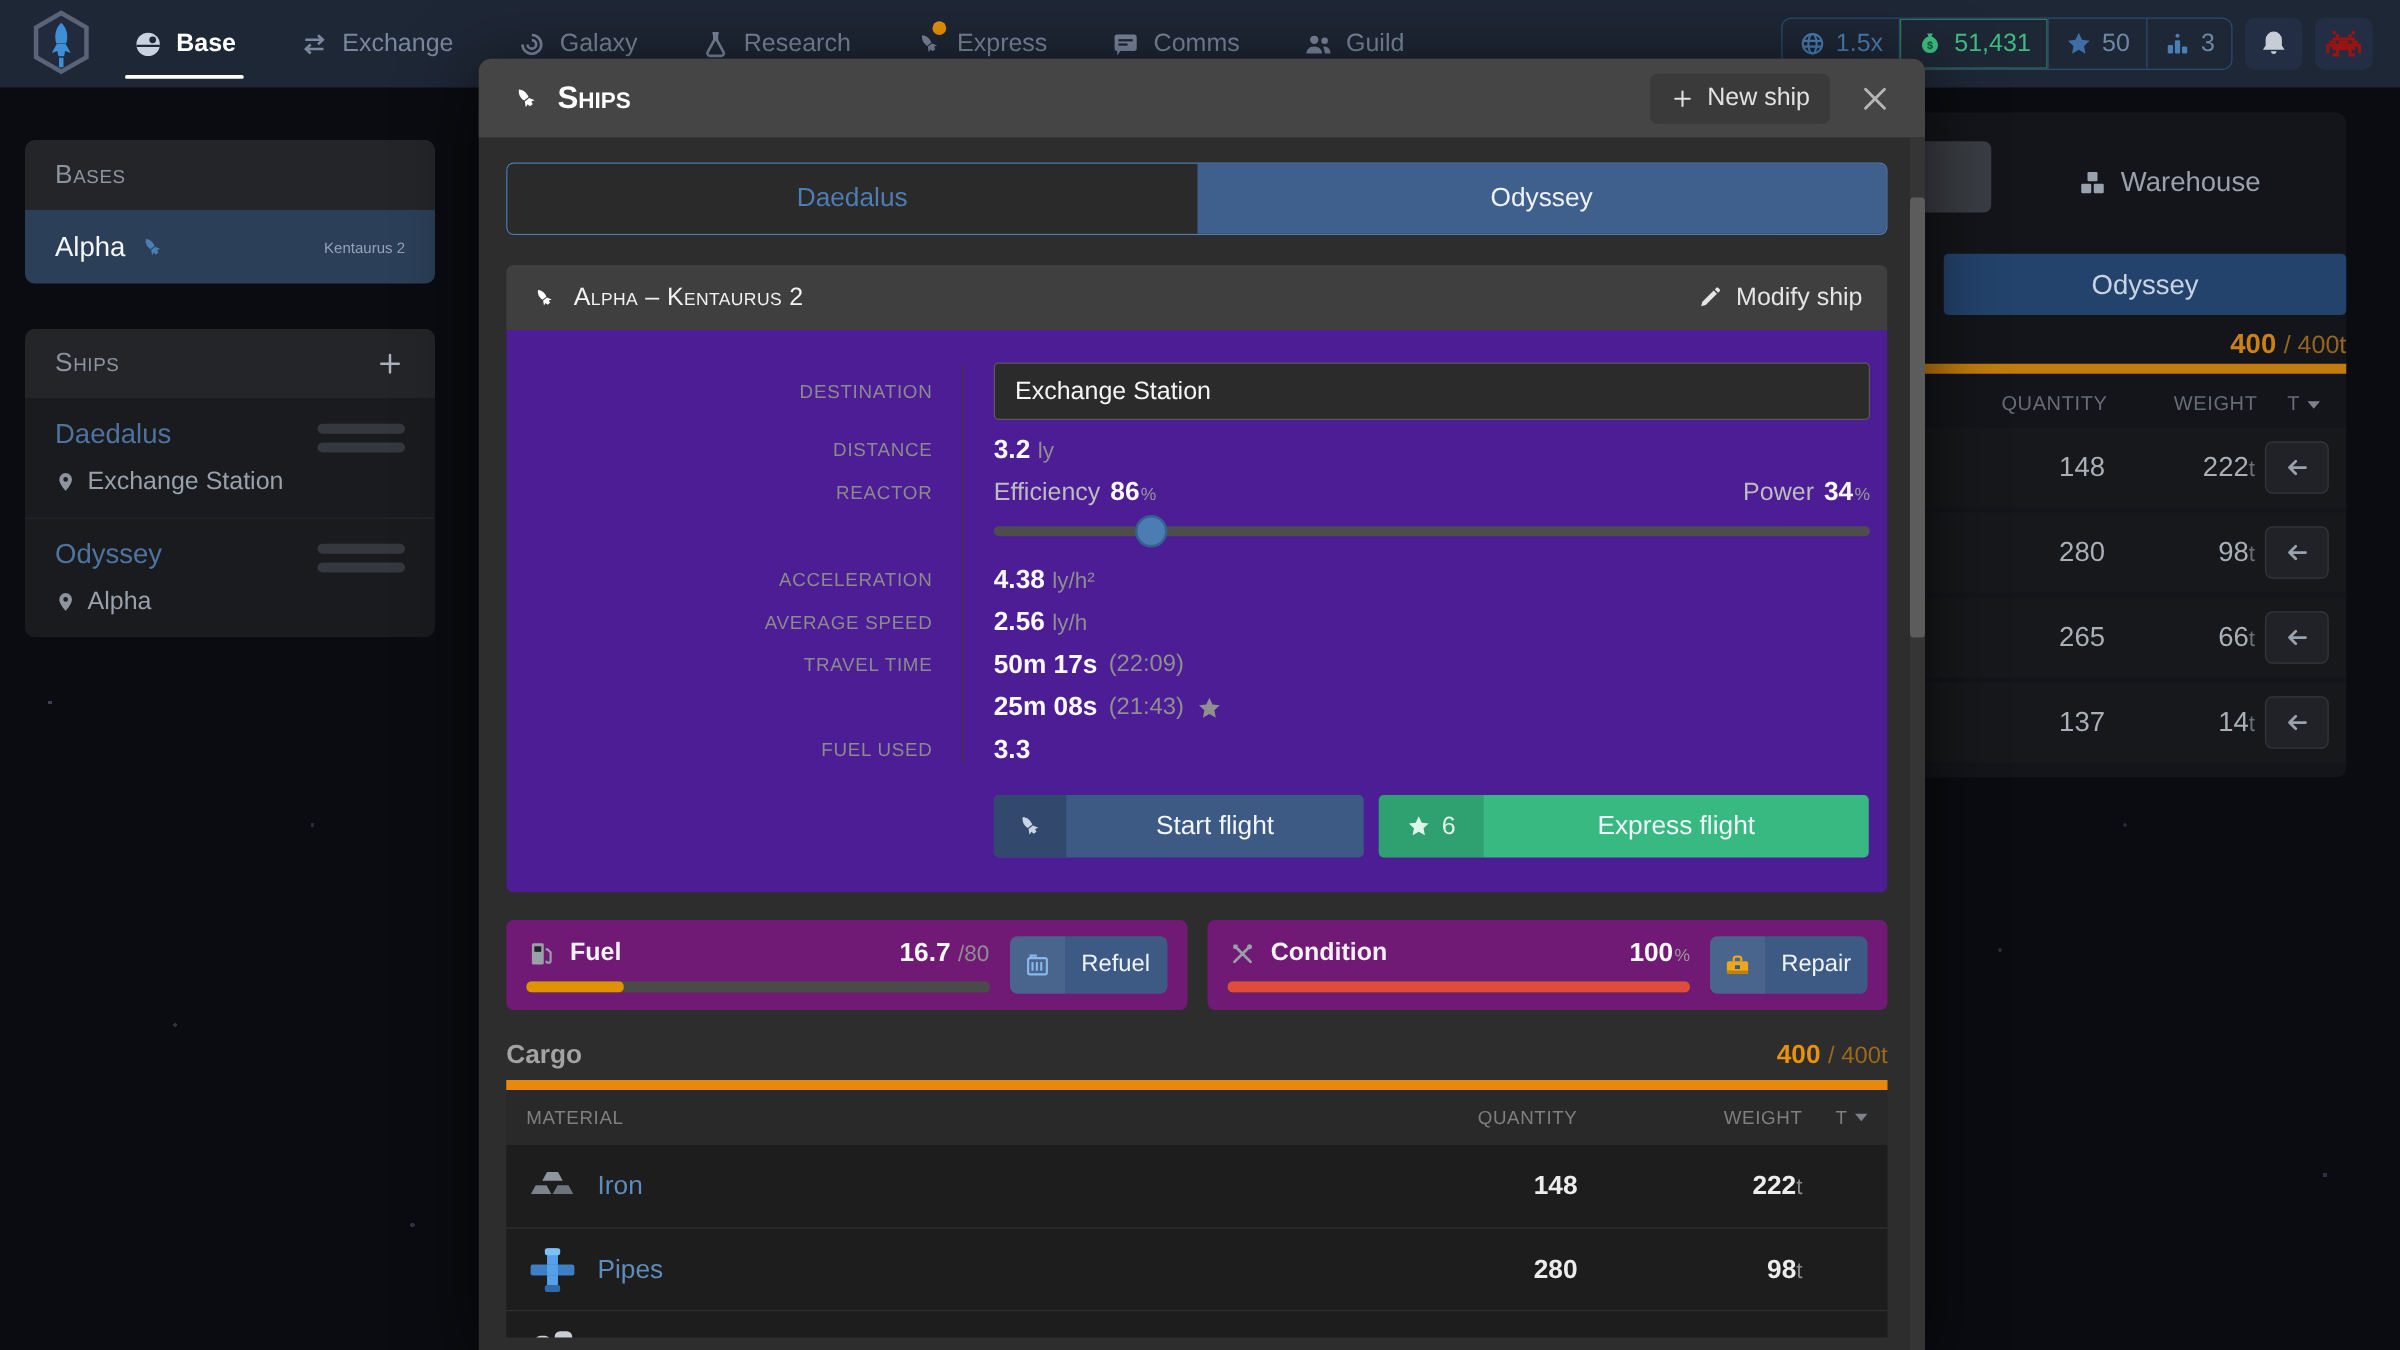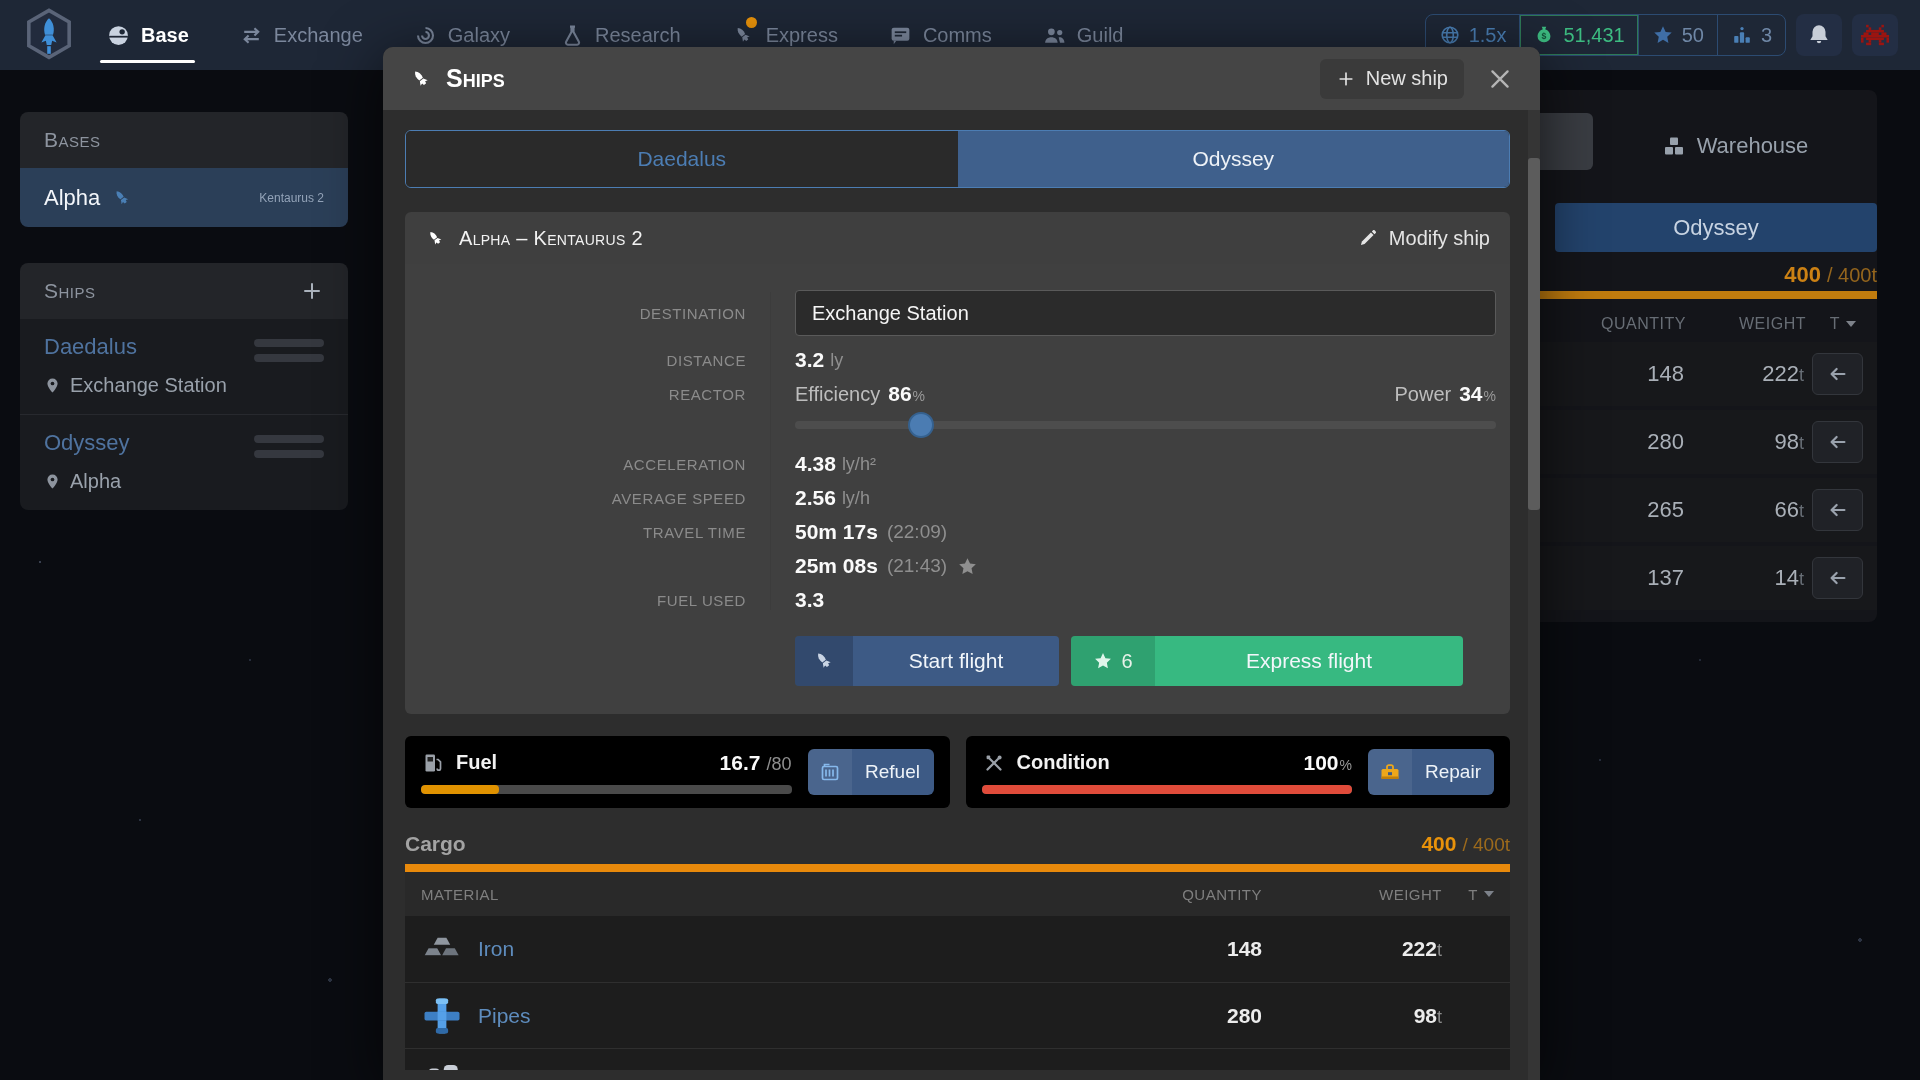--- a/index.html
+++ b/index.html
@@ -100,21 +100,21 @@
   .tab { flex:1; display:flex; align-items:center; justify-content:center; font-size:21px; cursor:pointer; }
   .tab-0 { background:#2a2a2a; color:#4c7db3; }
   .tab-1 { background:#3f608c; color:#eef2f7; }
 
   .ship-card { margin-top:24px; border-radius:6px; overflow:hidden; }
   .sc-head { height:52px; background:#3f3f3f; display:flex; align-items:center; padding:0 20px; gap:13px; }
   .sc-head svg.rk { width:21px; height:21px; transform:rotate(-38deg); }
   .sc-title { font-variant:small-caps; font-size:20px; color:#f2f2f2; font-weight:normal; letter-spacing:.3px; }
   .modify { margin-left:auto; display:flex; gap:11px; align-items:center; color:#e5e5e5; font-size:20px; cursor:pointer; }
   .modify svg { width:20px; height:20px; }
-  .sc-body { background:#404040; padding:26px 0 28px; }
+  .sc-body { background:#4c1d95; padding:26px 0 28px; }
 
   .stats { position:relative; }
   .stats::before { content:''; position:absolute; left:365px; top:2px; bottom:2px; width:1px; background:#3c3c3c; }
   .srow { display:flex; align-items:center; margin-top:10px; min-height:24px; }
   .srow.first { margin-top:0; }
   .slabel { width:365px; padding-right:24px; text-align:right; color:#8b8b8b; font-size:15px; text-transform:uppercase; letter-spacing:.6px; flex:none; }
   .sval { flex:1; padding-left:25px; padding-right:14px; display:flex; align-items:center; }
   .num { color:#fafafa; font-size:21px; font-weight:bold; }
   .unit { color:#8f8f8f; font-size:18px; margin-left:6px; }
   .eta { color:#8f8f8f; font-size:19px; margin-left:9px; }
@@ -123,30 +123,30 @@
   .rx-lab { color:#bdbdbd; font-size:20px; margin-right:8px; }
   .pct { font-size:14px; color:#999; margin-left:1px; }
   .rx-right { margin-left:auto; display:flex; align-items:baseline; }
   .slider { flex:1; height:8px; background:#4d4d4d; border-radius:4px; position:relative; margin:9px 0; }
   .slider-handle { position:absolute; top:50%; transform:translate(-50%,-50%); width:26px; height:26px; border-radius:50%; background:#4b7cb2; border:2px solid #35618f; cursor:pointer; }
   .fav-star { margin-left:10px; }
   .fav-star svg { width:21px; height:21px; }
 
   .fly-row { margin-top:24px; margin-left:390px; display:flex; gap:12px; }
   .btn-flight { height:50px; border-radius:4px; display:flex; overflow:hidden; border:none; padding:0; cursor:pointer; font-family:inherit; }
-  .btn-start { width:264px; background:#3d5a85; }
+  .btn-start { width:296px; background:#3d5a85; }
   .btn-express { width:392px; background:#37b981; }
   .btn-ic { width:58px; background:rgba(0,0,0,.18); display:flex; align-items:center; justify-content:center; color:#e8f2e9; font-size:20px; }
   .btn-ic.ex { width:84px; background:rgba(0,0,0,.13); gap:8px; }
   .btn-ic svg { width:24px; height:24px; }
   .btn-ic.ex svg { width:20px; height:20px; }
   .btn-lab { flex:1; display:flex; align-items:center; justify-content:center; color:#f2f6fa; font-size:21px; }
 
   .meters { display:flex; gap:16px; margin-top:22px; }
-  .meter { flex:1; background:#000000; border-radius:6px; padding:13px 16px; display:flex; align-items:center; }
+  .meter { flex:1; background:#701a75; border-radius:6px; padding:13px 16px; display:flex; align-items:center; }
   .meter-main { flex:1; }
   .mm-row { display:flex; align-items:center; gap:11px; }
   .mm-row svg { width:24px; height:24px; }
   .m-label { color:#f2f2f2; font-size:20px; font-weight:bold; }
   .m-val { margin-left:auto; display:flex; align-items:baseline; }
   .meter-bar { margin-top:10px; height:9px; background:#4a4a4a; border-radius:4px; overflow:hidden; }
   .meter-fill { height:100%; border-radius:4px; }
   .fill-fuel { background:#e09200; }
   .fill-cond { background:#e04b3a; }
   .meter-btn { width:126px; height:46px; border-radius:6px; background:#3d5a85; display:flex; overflow:hidden; margin-left:16px; flex:none; border:none; padding:0; cursor:pointer; font-family:inherit; }

